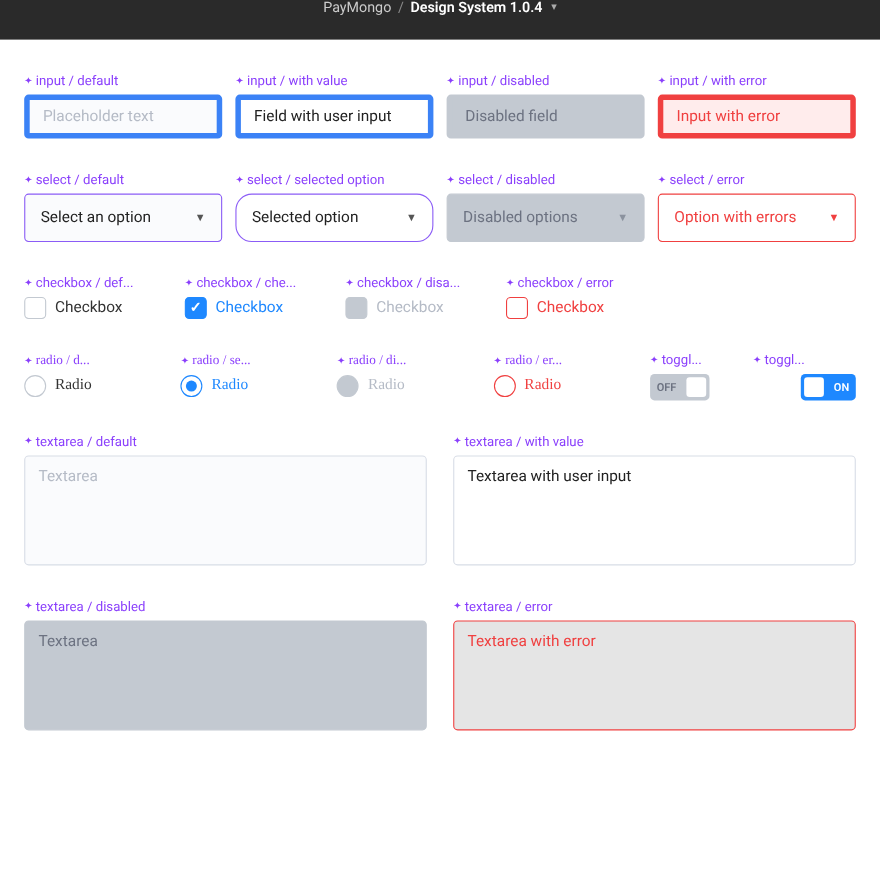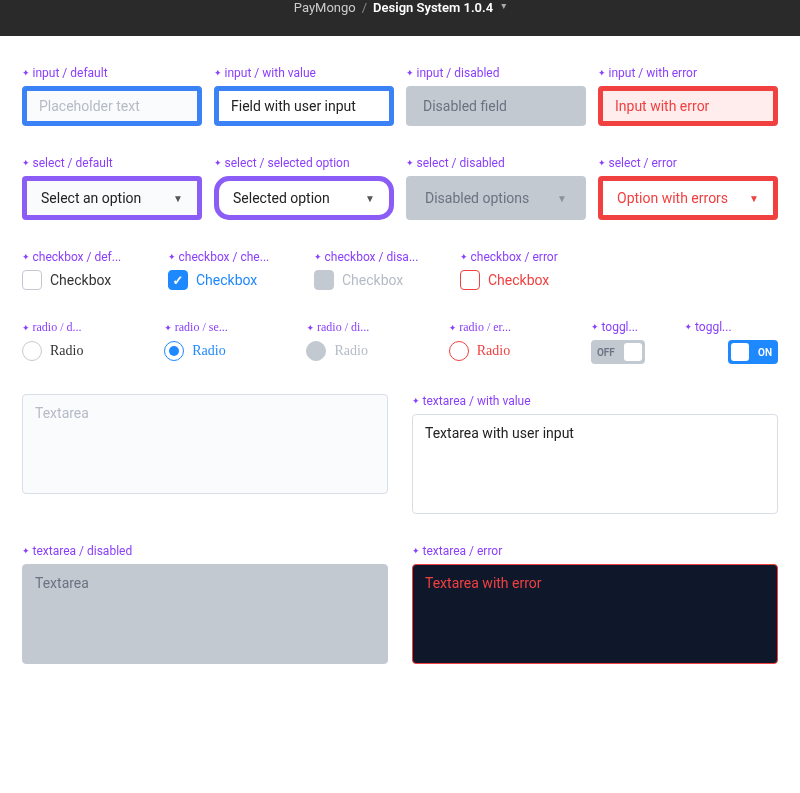--- a/index.html
+++ b/index.html
@@ -70,21 +70,21 @@
   }
   .input.placeholder { color: #b5bbc6; }
   .input.white { background: #fff; }
   .input.disabled { background: #c3c9d1; color: #6c7281; border-color: #c3c9d1; }
   .input.error { background: #ffecec; border-color: #f04040; color: #f04040; }
 
   
   .select {
     width: 100%;
     height: 44px;
-    border: 5px solid #8b5cf6;
+    border: 1px solid #8b5cf6;
     border-radius: 4px;
     background: #fafbfd;
     padding: 0 14px;
     display: flex;
     align-items: center;
     justify-content: space-between;
     font-size: 14px;
     color: #222;
   }
   .select .caret { font-size: 10px; color: #555; }
@@ -183,21 +183,21 @@
     height: 100px;
     border: 1px solid #d8dde6;
     border-radius: 4px;
     background: #fff;
     padding: 10px 12px;
     font-size: 14px;
     color: #222;
   }
   .textarea.placeholder { color: #b5bbc6; background: #fafbfd; }
   .textarea.disabled { background: #c3c9d1; color: #6c7281; border-color: #c3c9d1; }
-  .textarea.error { background: #0f172a; border-color: #f04040; color: #f04040; }
+  .textarea.error { background: #e5e5e5; border-color: #f04040; color: #f04040; }
 
 </style>
 </head>
 <body>
 
 <div class="topbar">
   <span>PayMongo</span>
   <span class="sep">/</span>
   <span class="crumb-main">Design System 1.0.4</span>
   <span class="chevron">▾</span>
@@ -326,20 +326,21 @@
       <div class="variant-label">toggl...</div>
       <div class="toggle on" style="float:right;">
         <span class="knob"></span>
         <span class="txt">ON</span>
       </div>
     </div>
   </div>
 
   <div class="ta-row">
     <div class="ta-col">
+      <div class="variant-label">textarea / default</div>
       <div class="textarea placeholder">Textarea</div>
     </div>
     <div class="ta-col">
       <div class="variant-label">textarea / with value</div>
       <div class="textarea">Textarea with user input</div>
     </div>
   </div>
 
   <div class="ta-row">
     <div class="ta-col">

